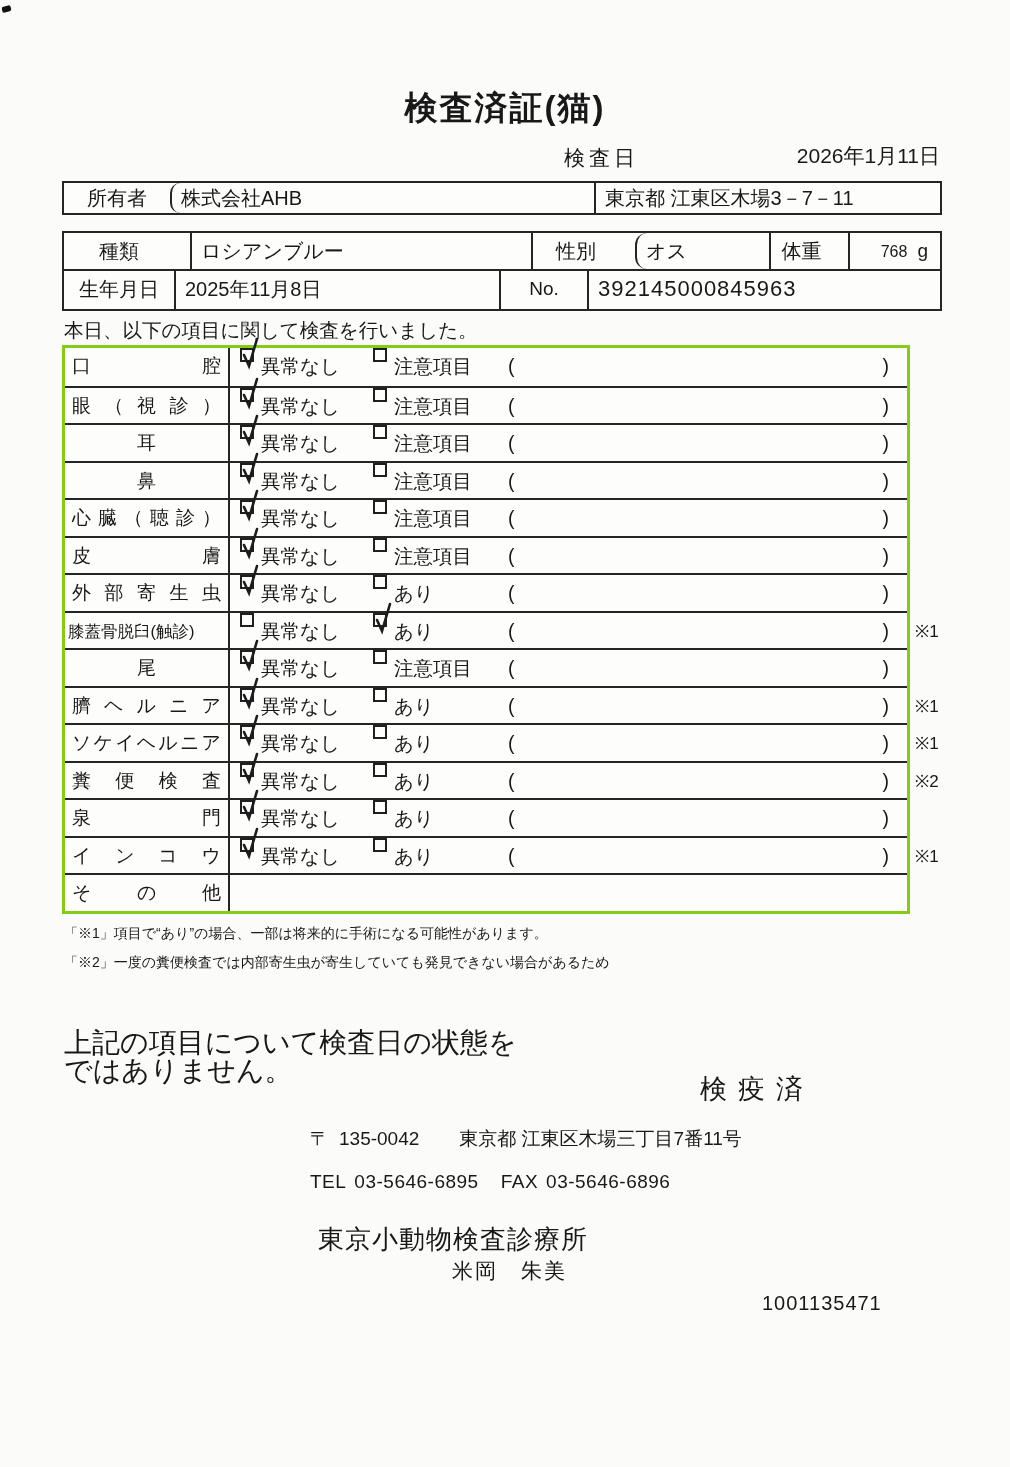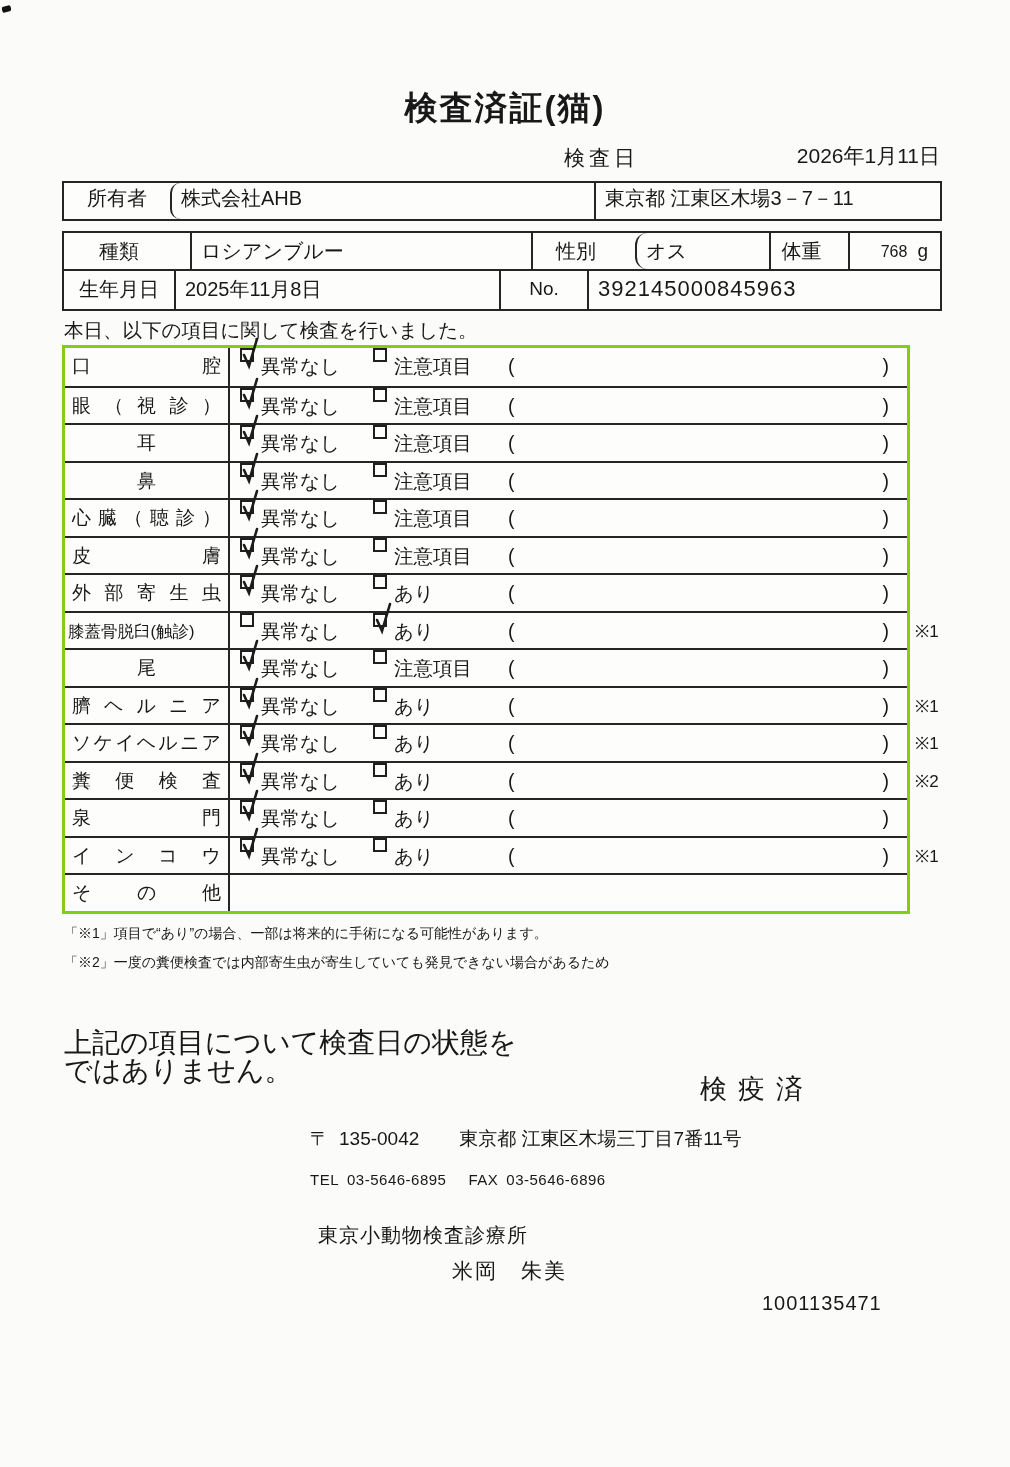--- a/index.html
+++ b/index.html
@@ -17,21 +17,21 @@
   }
   .exam-label{top:144px;left:564px;font-size:21px;letter-spacing:4px;}
   .exam-value{top:142px;left:700px;width:240px;text-align:right;font-size:21px;}
   
   .tbl{border:2px solid #252525;box-sizing:border-box;background:#fdfdfc;}
   .trow{display:flex;box-sizing:border-box;}
   .cell{box-sizing:border-box;border-left:2px solid #252525;overflow:hidden;white-space:nowrap;}
   .cell:first-child{border-left:none;}
   .hd{text-align:center;font-size:20px;}
   .val{padding-left:9px;font-size:20px;}
-  .owner-tbl{left:62px;top:181px;width:880px;height:40px;}
+  .owner-tbl{left:62px;top:181px;width:880px;height:34px;}
   .owner-tbl .cell{line-height:30px;}
   .pet-tbl{left:62px;top:231px;width:880px;height:80px;}
   .pet-tbl .trow{height:38px;}
   .pet-tbl .trow:first-child{border-bottom:2px solid #252525;gap:16px;}
   .pet-tbl .cell{line-height:36px;}
   .w-olabel{width:106px;} .w-oval{width:337px;border-radius:10px;} .w-alabel{width:87px;margin-top:48px;} .w-aval{flex:1;}
   .w-plabel{width:110px;} .w-pval{width:325px;} .w-sex{width:88px;} .w-sexv{width:118px;border-radius:12px;}
   .w-wt{width:63px;} .w-wtv{flex:1;text-align:right;padding-right:12px;}
   .w-no{width:88px;font-size:19px;} .w-nov{flex:1;font-size:22px;letter-spacing:1px;}
   .unit{margin-left:10px;font-size:19px;}
@@ -62,24 +62,24 @@
     font-size:17px;white-space:nowrap;
   }
   
   .fn-block{top:919px;left:64px;font-size:14px;line-height:28.5px;}
   .fn-block .indent{padding-left:38px;}
   .disclaimer{top:1029px;left:64px;font-size:28px;line-height:28px;}
   .stamp{top:1071px;left:700px;font-size:27px;letter-spacing:11px;font-weight:500;}
   .postal-line{top:1126px;left:310px;font-size:19px;}
   .postal-line .gap{display:inline-block;width:40px;}
   .postal-line .pm{margin-right:10px;}
-  .tel-line{top:1171px;left:310px;font-size:15px;letter-spacing:0.5px;}
+  .tel-line{top:1171px;left:310px;font-size:19px;letter-spacing:0.5px;}
   .tel-line .fax{margin-left:22px;}
   .tel-line .num{margin-left:8px;}
-  .clinic-name{top:1222px;left:318px;font-size:20px;letter-spacing:1px;}
+  .clinic-name{top:1222px;left:318px;font-size:26px;letter-spacing:1px;}
   .vet-name{top:1257px;left:452px;font-size:21px;letter-spacing:2px;}
   .doc-number{top:1292px;left:762px;font-size:20px;letter-spacing:1px;}
   
   .artifact{top:6px;left:2px;width:9px;height:6px;background:#111;border-radius:2px;transform:rotate(-15deg);}
 </style>
 </head>
 <body>
 
 <div class="abs artifact"></div>
 

